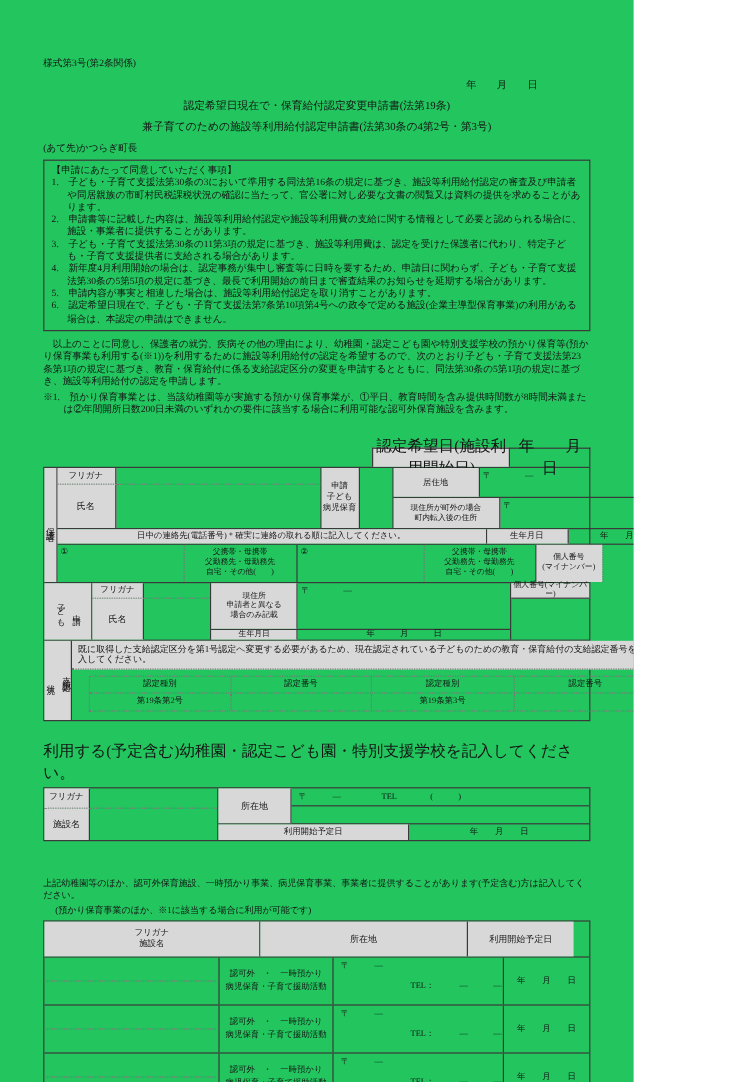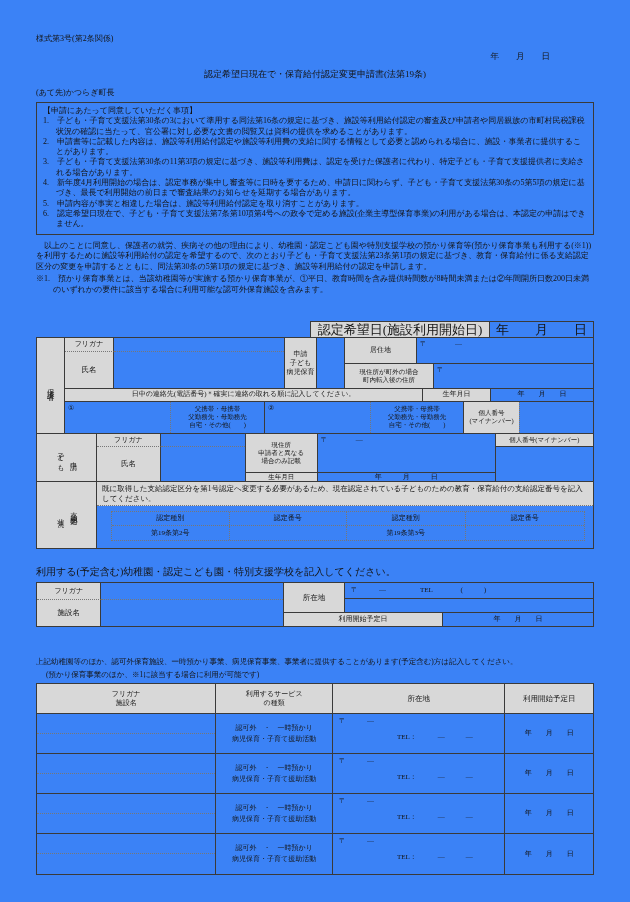--- a/index.html
+++ b/index.html
@@ -1,19 +1,19 @@
 <!DOCTYPE html>
 <html><head>
 <meta charset="utf-8">
 <style>
   *{margin:0;padding:0;box-sizing:border-box}
   html,body{background:#fff}
-  .page{width:630px;height:902px;background:#3b82f6;position:relative;
+  .page{width:528px;height:902px;background:#22c55e;position:relative;
         font-family:"Liberation Serif","DejaVu Serif",serif;color:#141414;
-        padding:33px 36px 0 36px;overflow:hidden}
+        padding:47px 36px 0 36px;overflow:hidden}
   .fx{display:flex}
   .fc{display:flex;flex-direction:column}
   .c{display:flex;align-items:center;justify-content:center;text-align:center}
   .g{background:#d8d8d8}
   .br{border-right:1px solid #3a3a3a}
   .bb{border-bottom:1px solid #3a3a3a}
   .bl{border-left:1px solid #3a3a3a}
   .dbb{border-bottom:1px dotted #777}
   .dbl{border-left:1px dotted #777}
   .dbr{border-right:1px dotted #777}
@@ -26,41 +26,42 @@
   .form-number{font-size:8px}
   .top-date{font-size:8.5px;text-align:right;padding-right:44px;margin-top:7px}
   .title{font-size:9px;text-align:center;margin-top:5px}
   .addressee{font-size:8px;margin-top:6px}
 
   .notice-box{border:1px solid #3a3a3a;margin-top:4px;padding:3px 6px 4px 6px;font-size:8px;line-height:10.3px}
   .nitem{padding-left:13px;text-indent:-13px}
   .consent{font-size:8px;line-height:10.5px;margin-top:6px}
   .note1{font-size:8px;line-height:10.5px;margin-top:2px;padding-left:17px;text-indent:-17px}
 
-  .sec-title{font-size:10px;margin-top:16px}
+  .sec-title{font-size:13px;margin-top:16px}
   .sec-title2{font-size:7.5px;margin-top:30px}
   .sec-note{font-size:7.5px;margin-top:3px;padding-left:10px}
 
   .row0{margin-top:26px;margin-left:274px;display:flex;height:16px;font-size:13px}
   .row0 .a{width:180px;border:1px solid #3a3a3a;border-bottom:none}
   .row0 .b{width:104px;border:1px solid #3a3a3a;border-left:none;border-bottom:none}
 
   .mainbox{border:1px solid #3a3a3a;font-size:7.5px}
   .fac1{border:1px solid #3a3a3a;margin-top:3px;font-size:7.5px}
   .fac2{border:1px solid #3a3a3a;margin-top:3px;font-size:7.5px}
   .name-sep{height:20px;border-bottom:1px dotted #777;width:100%}
 </style>
 </head>
 <body>
 
 <div class="page">
 
   <div class="form-number">様式第3号(第2条関係)</div>
   <div class="top-date">年　　月　　日</div>
   <div class="title">認定希望日現在で・保育給付認定変更申請書(法第19条)</div>
+  <div class="title" style="margin-top:4px">兼子育てのための施設等利用給付認定申請書(法第30条の4第2号・第3号)</div>
   <div class="addressee">(あて先)かつらぎ町長</div>
 
   <div class="notice-box">
     <div>【申請にあたって同意していただく事項】</div>
     <div class="nitem">1.　子ども・子育て支援法第30条の3において準用する同法第16条の規定に基づき、施設等利用給付認定の審査及び申請者や同居親族の市町村民税課税状況の確認に当たって、官公署に対し必要な文書の閲覧又は資料の提供を求めることがあります。</div>
     <div class="nitem">2.　申請書等に記載した内容は、施設等利用給付認定や施設等利用費の支給に関する情報として必要と認められる場合に、施設・事業者に提供することがあります。</div>
     <div class="nitem">3.　子ども・子育て支援法第30条の11第3項の規定に基づき、施設等利用費は、認定を受けた保護者に代わり、特定子ども・子育て支援提供者に支給される場合があります。</div>
     <div class="nitem">4.　新年度4月利用開始の場合は、認定事務が集中し審査等に日時を要するため、申請日に関わらず、子ども・子育て支援法第30条の5第5項の規定に基づき、最長で利用開始の前日まで審査結果のお知らせを延期する場合があります。</div>
     <div class="nitem">5.　申請内容が事実と相違した場合は、施設等利用給付認定を取り消すことがあります。</div>
     <div class="nitem">6.　認定希望日現在で、子ども・子育て支援法第7条第10項第4号への政令で定める施設(企業主導型保育事業)の利用がある場合は、本認定の申請はできません。</div>
@@ -232,24 +233,20 @@
 
   <div class="sec-title2">上記幼稚園等のほか、認可外保育施設、一時預かり事業、病児保育事業、事業者に提供することがあります(予定含む)方は記入してください。</div>
   <div class="sec-note">(預かり保育事業のほか、※1に該当する場合に利用が可能です)</div>
 
   <div class="fac2">
     <div class="fx bb" style="height:30px">
       <div class="c g br fc f7" style="width:180px">
         <div>フリガナ</div>
         <div>施設名</div>
       </div>
-      <div class="c g br fc f7" style="width:117px">
-        <div>利用するサービス</div>
-        <div>の種類</div>
-      </div>
       <div class="c g br f75" style="width:173px">所在地</div>
       <div class="c g f75" style="width:88px">利用開始予定日</div>
     </div>
 
     <div class="fx bb" style="height:40px">
       <div class="br" style="width:180px">
           <div class="name-sep"></div>
         </div>
       <div class="c br fc f7" style="width:117px;line-height:11px">
         <div>認可外　・　一時預かり</div>

